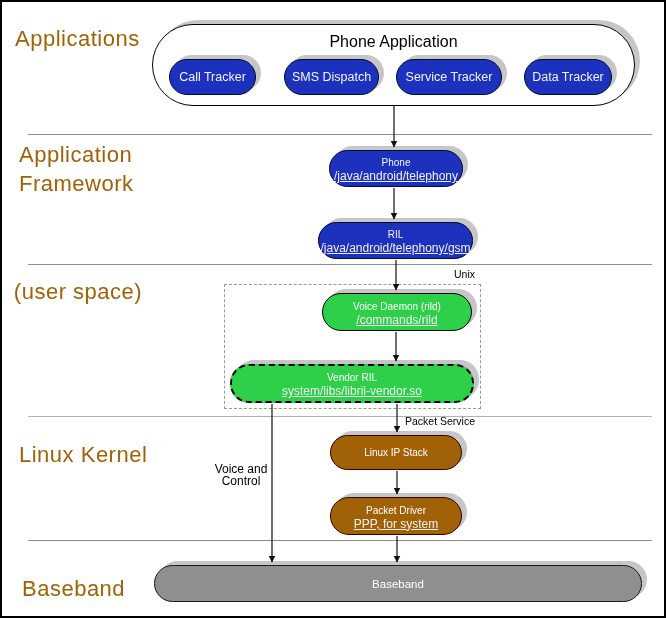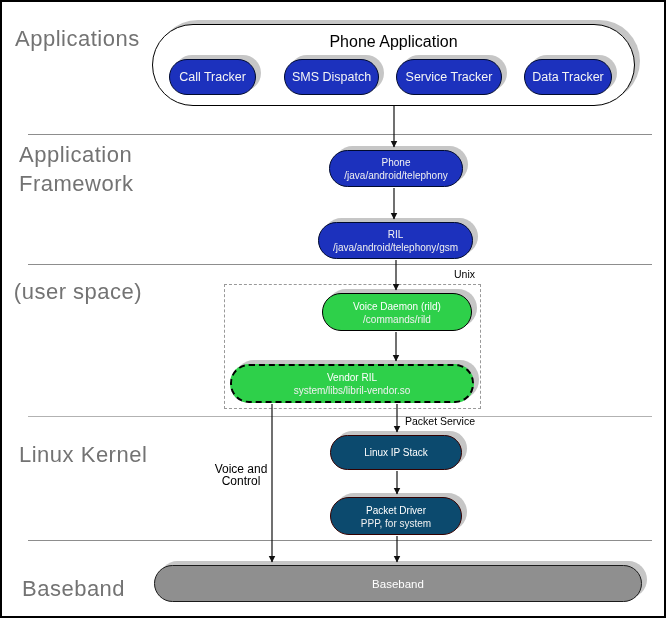--- a/index.html
+++ b/index.html
@@ -7,21 +7,21 @@
     position:relative;
     width:666px;height:618px;
     box-sizing:border-box;
     border:2px solid #000;
     background:#fff;
     font-family:"Liberation Sans", sans-serif;
     overflow:hidden;
   }
   .section-label{
     position:absolute;
-    color:#737373;
+    color:#a16207;
     font-size:22px;
     line-height:29px;
     letter-spacing:0.5px;
   }
   .separator{
     position:absolute;
     left:26px;width:624px;height:1px;
     background:#8d8d8d;
   }
   .node{
@@ -55,33 +55,33 @@
     border-radius:19px;
     color:#fff;
   }
   .pill-green-dashed{
     background:#2ed04a;
     border:2px dashed #000;
     border-radius:19px;
     color:#fff;
   }
   .pill-red{
-    background:#0c4a6e;
+    background:#a16207;
     border:1.5px solid #300;
     border-radius:19px;
     color:#fff;
   }
   .pill-gray{
     background:#8f8f8f;
     border:1.5px solid #1a1a1a;
     border-radius:19px;
     color:#fff;
   }
   .node .title{font-size:10px;line-height:15px;}
-  .node .subtitle{font-size:10px;line-height:12px;color:#f0f0f0;}
+  .node .subtitle{font-size:12px;line-height:12px;color:#f0f0f0;text-decoration:underline;}
   .tracker-label{font-size:12.5px;}
   .baseband-label{font-size:11.5px;}
   .group-dashed{
     position:absolute;
     box-sizing:border-box;
     border:1px dashed #999;
   }
   .small-note{
     position:absolute;
     color:#000;

